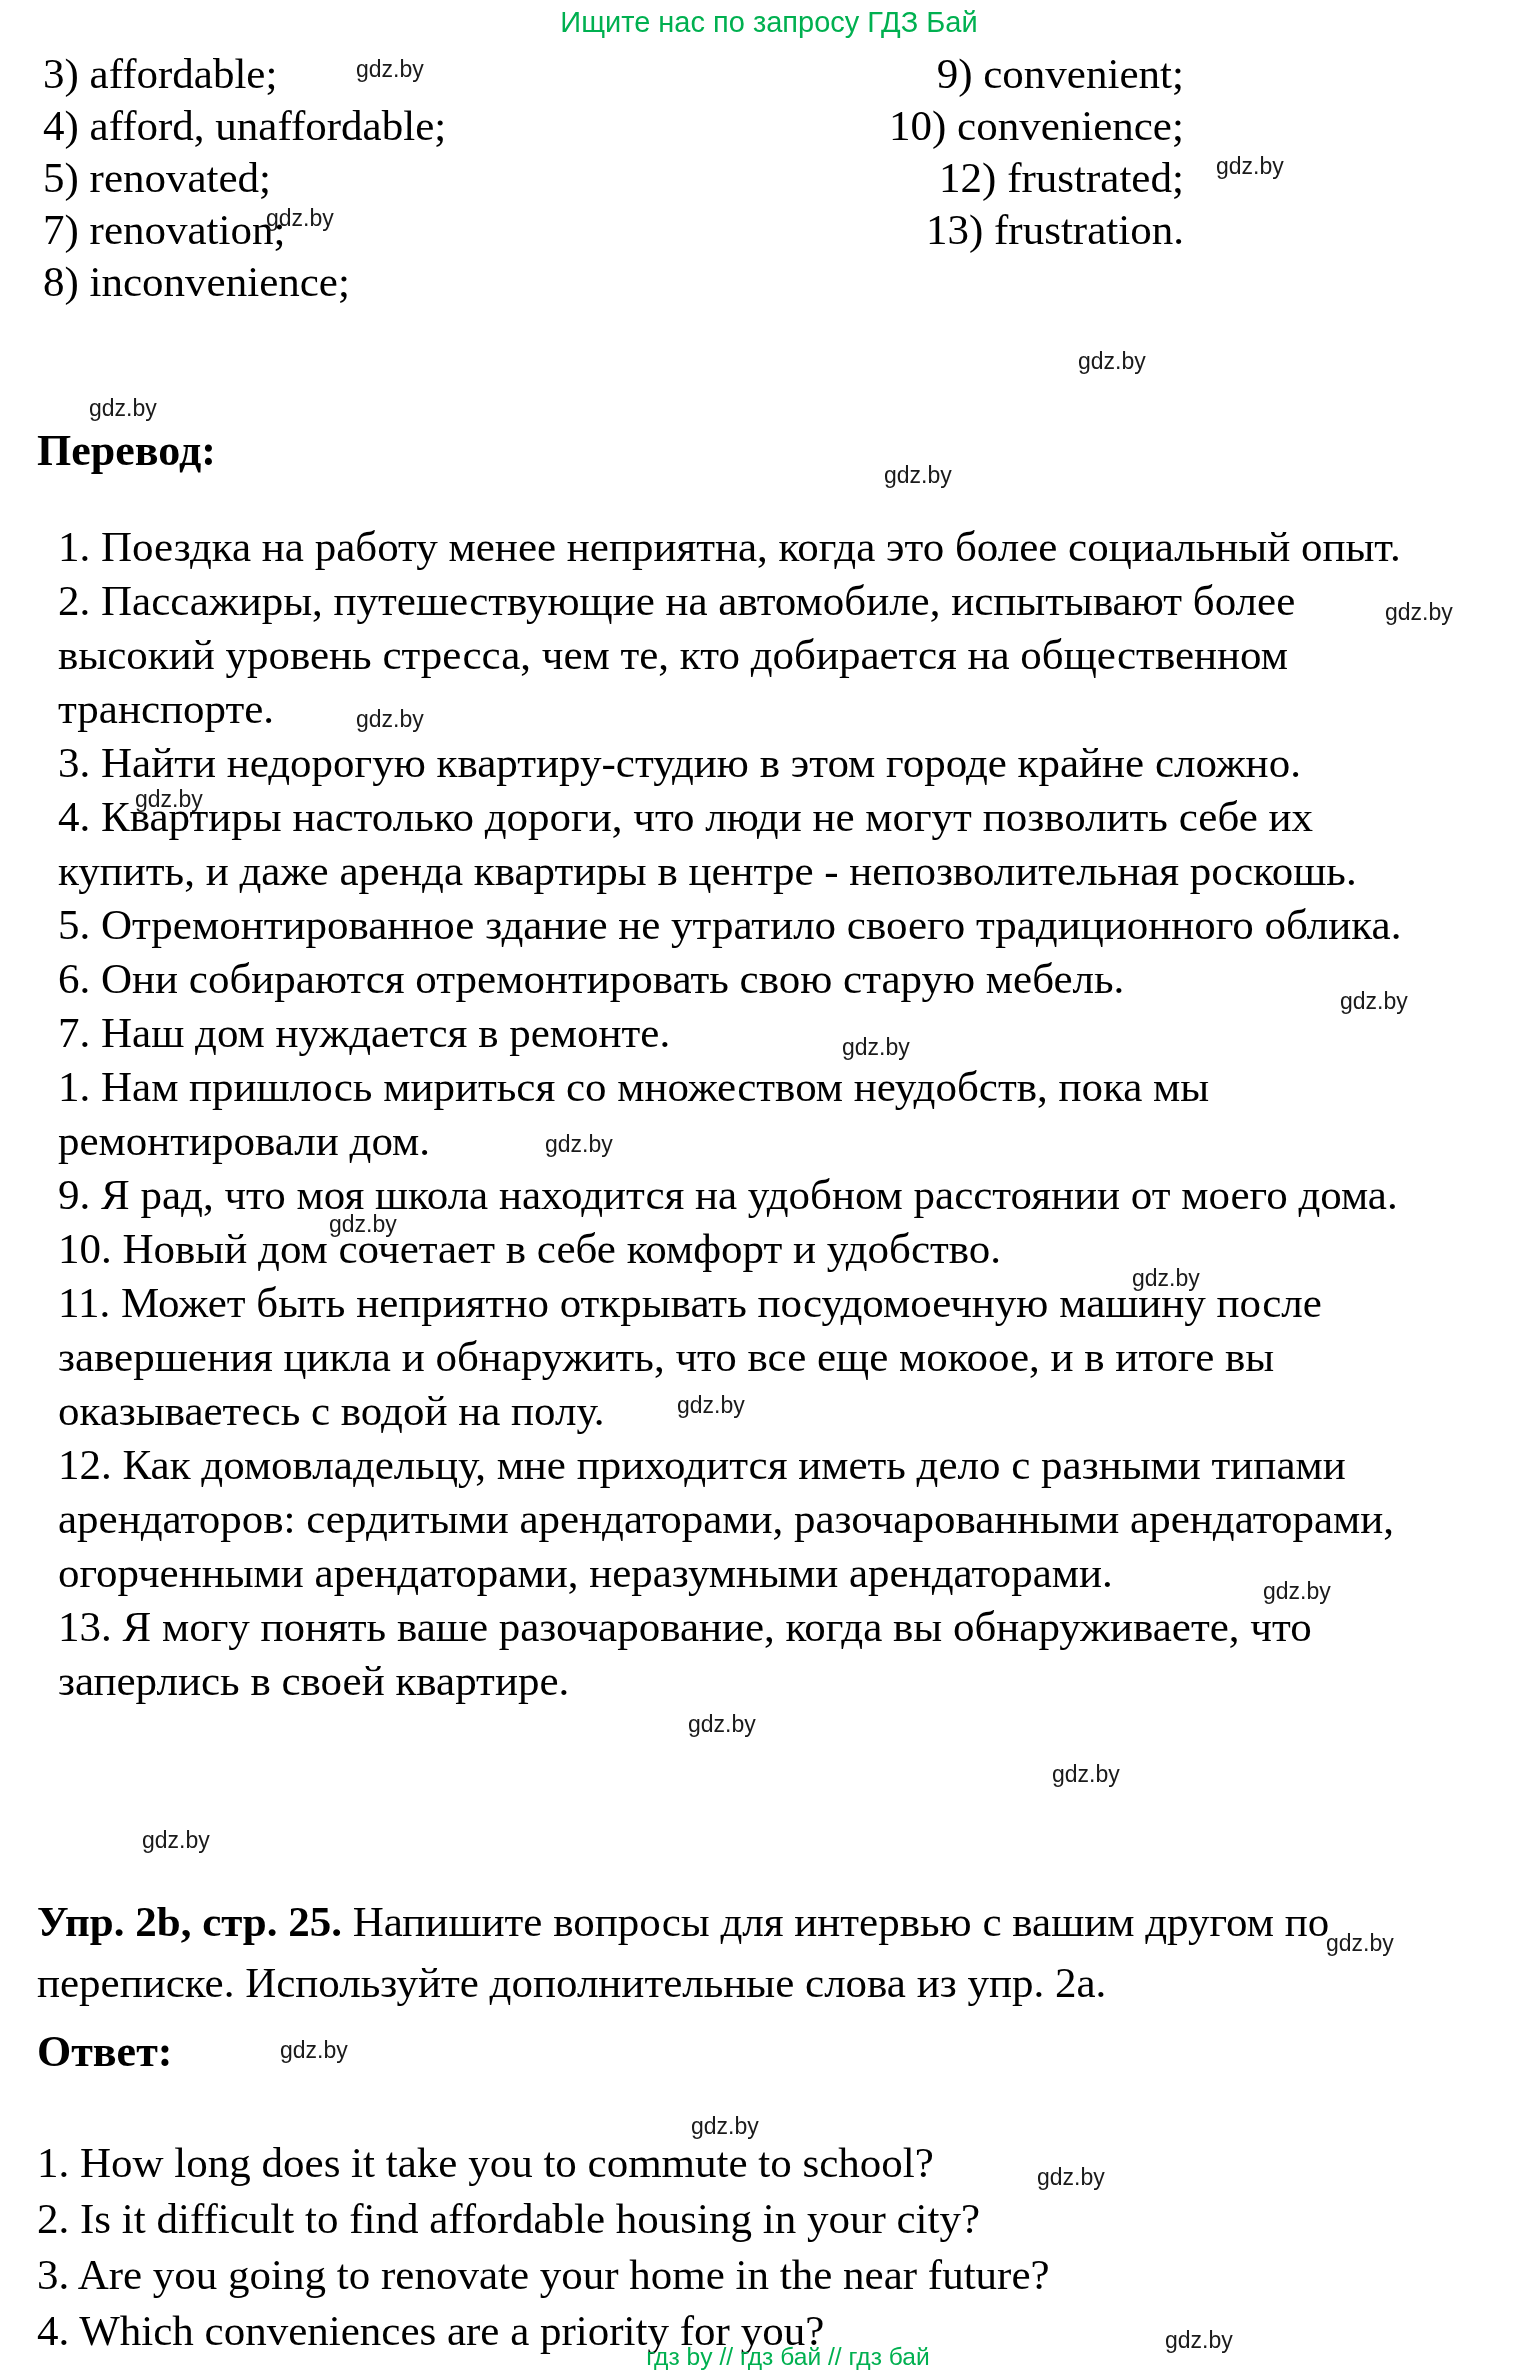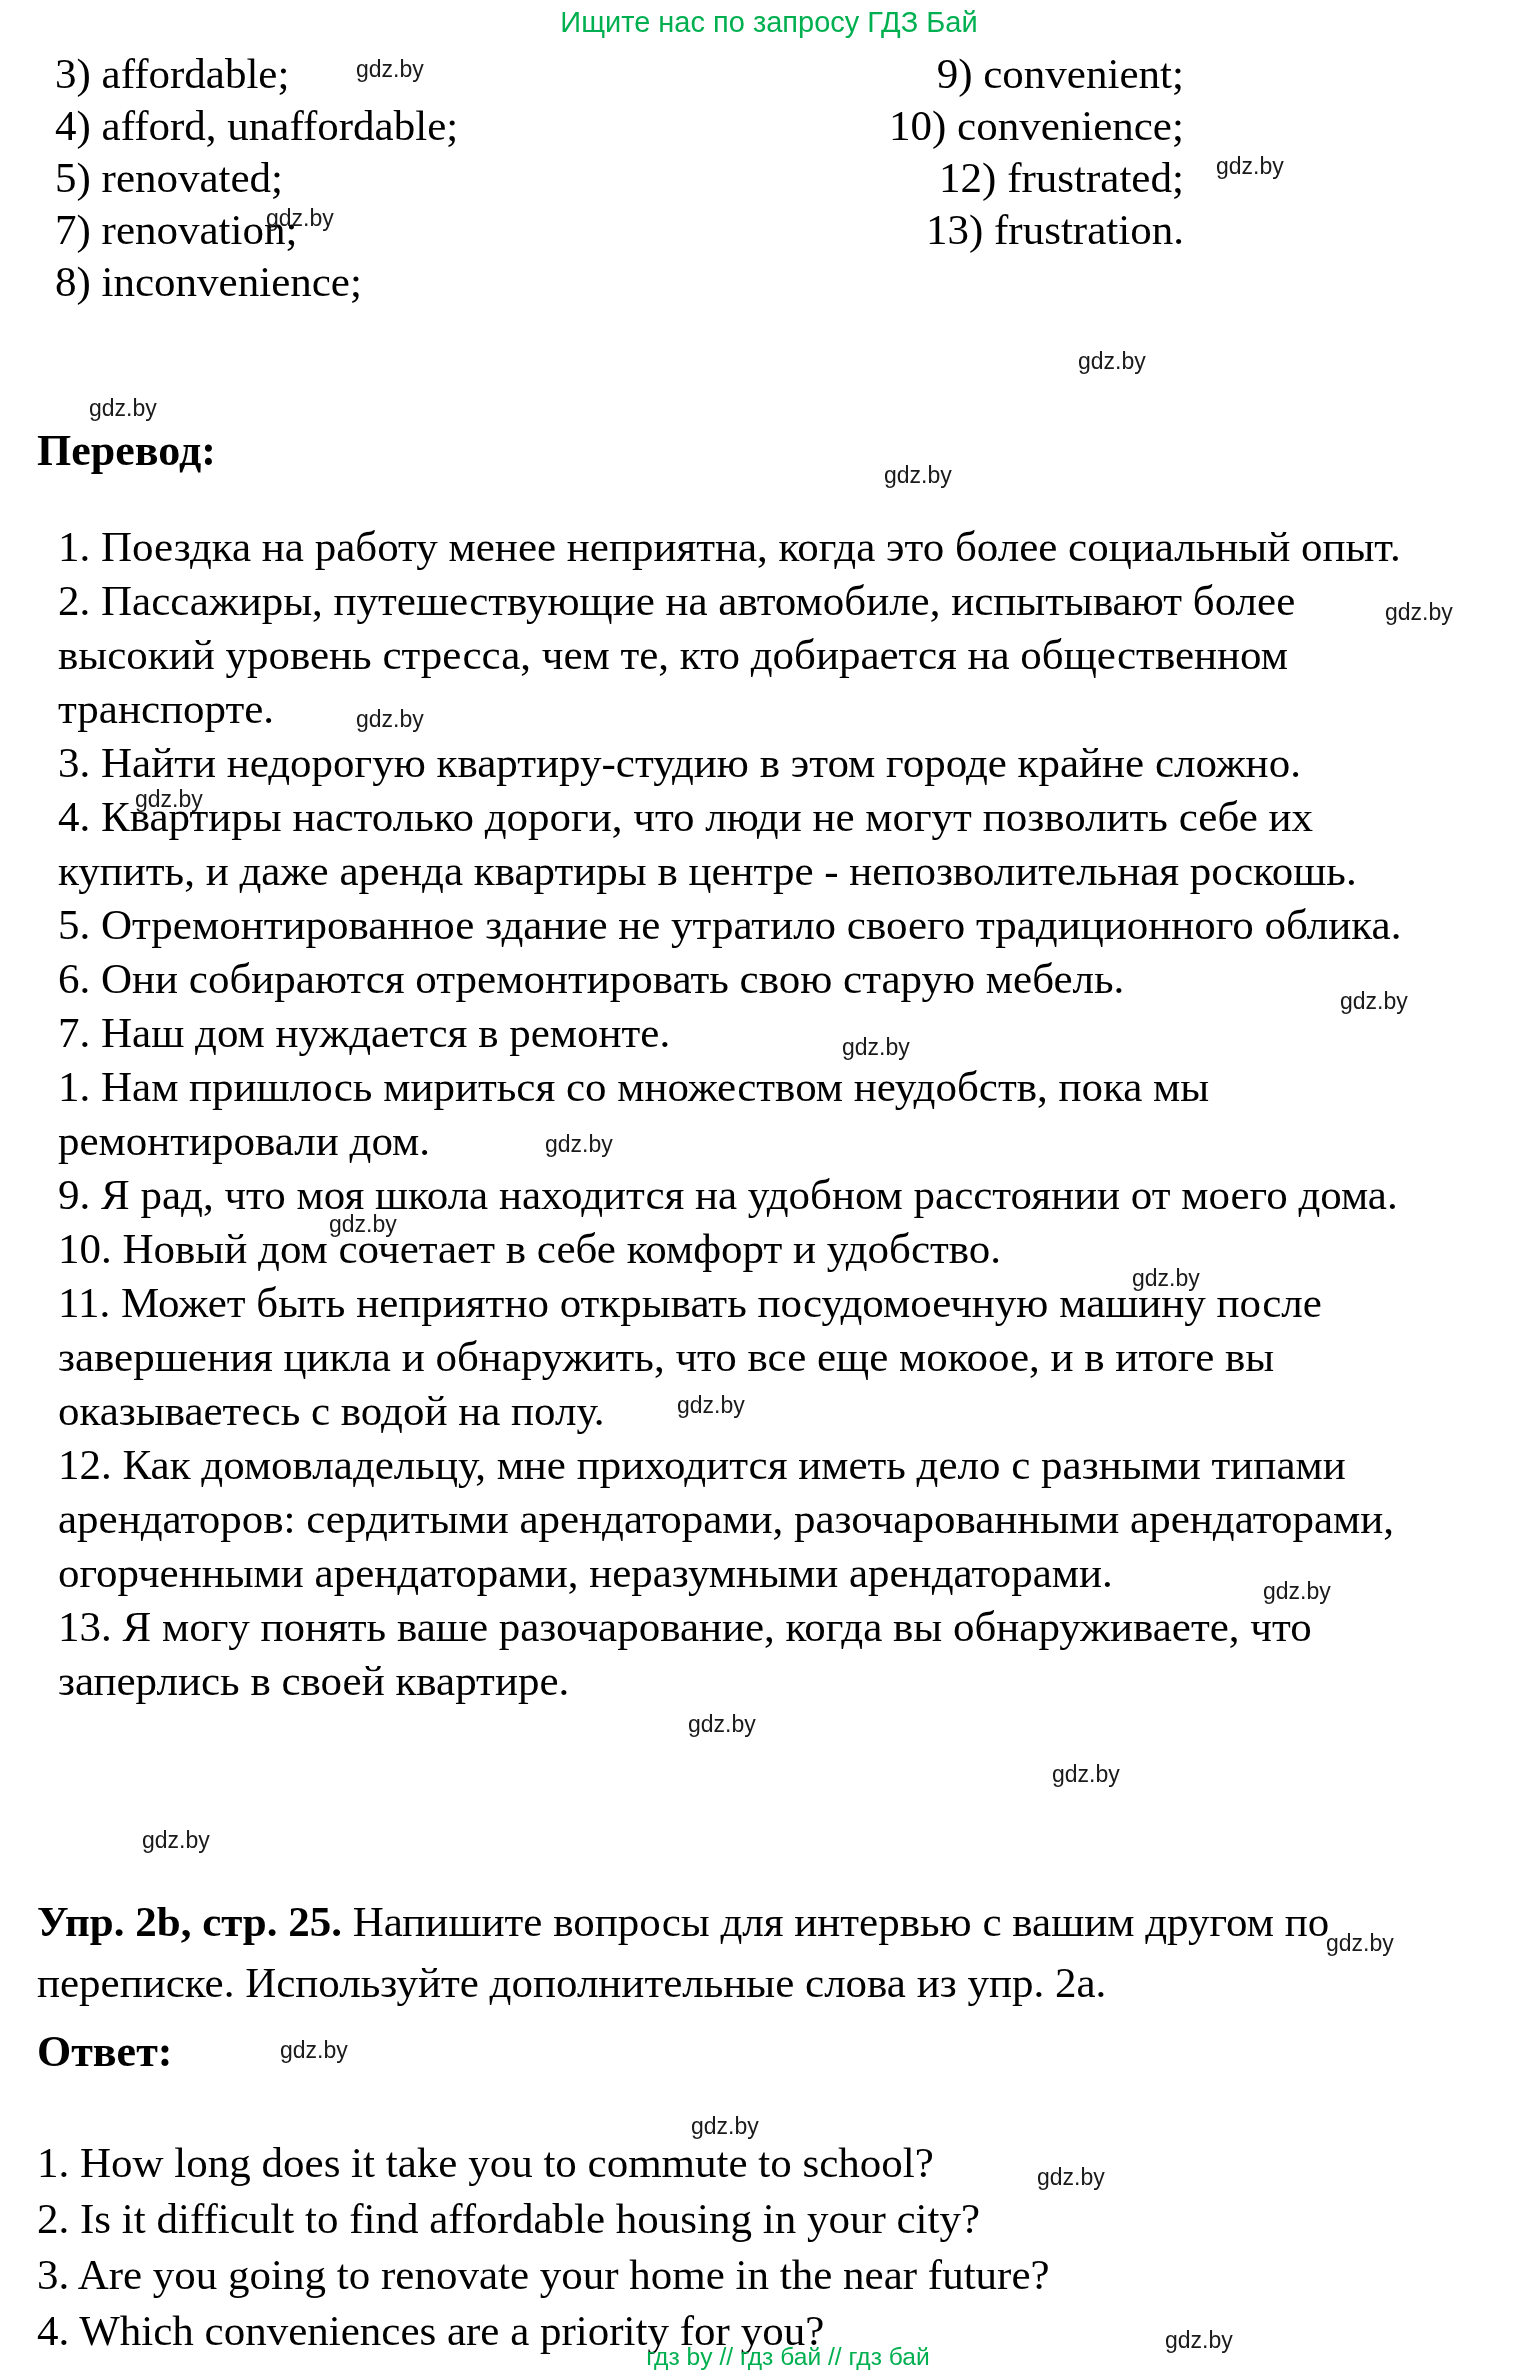--- a/index.html
+++ b/index.html
@@ -20,21 +20,21 @@
     color: #00b050;
   }
   .banner.top { top: 6.4px; font-size: 29px; }
   .banner.bottom { top: 2343px; font-size: 24.6px; }
 
   .word-list {
     position: absolute; top: 48px; left: 43px; right: 32px;
     font-size: 43px; line-height: 52px;
   }
   .wl-col { position: absolute; top: 0; }
-  .wl-col.left { left: 12px; }
+  .wl-col.left { left: 0; }
   .wl-col.right { left: 846px; text-align: right; }
   .wl-item { white-space: nowrap; }
 
   .heading {
     position: absolute; left: 37px;
     font-weight: bold; font-size: 44px; line-height: 51px;
     white-space: nowrap;
   }
   .translation-heading { top: 425px; }
   .answer-heading { top: 2026px; }

